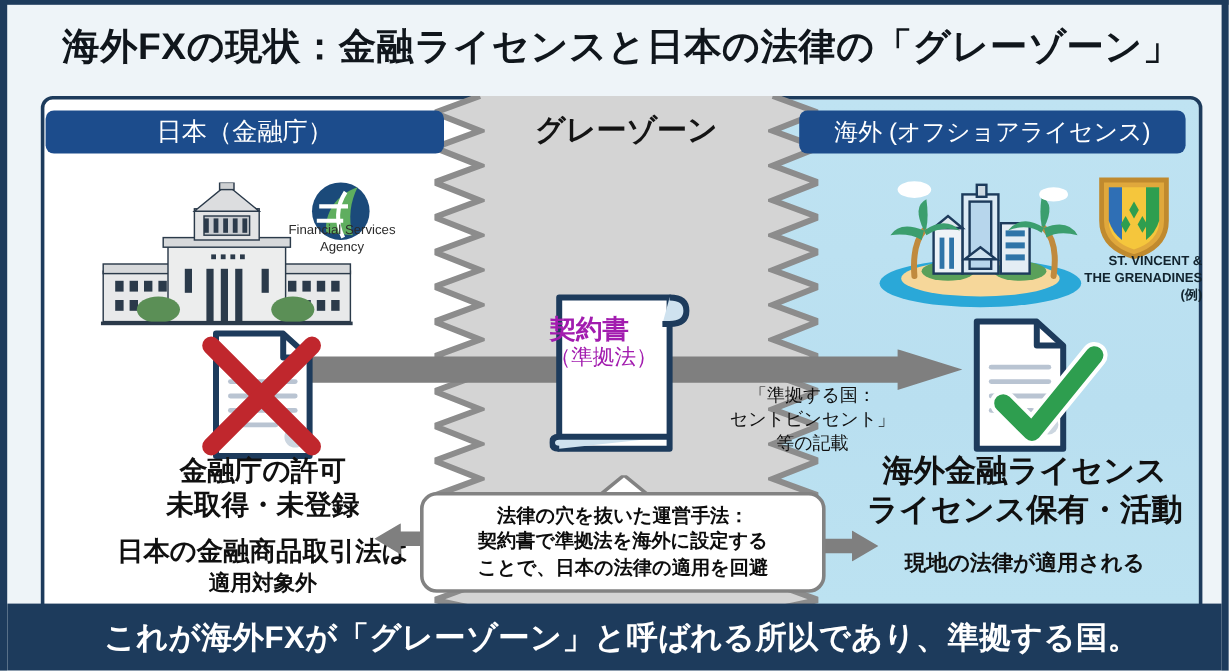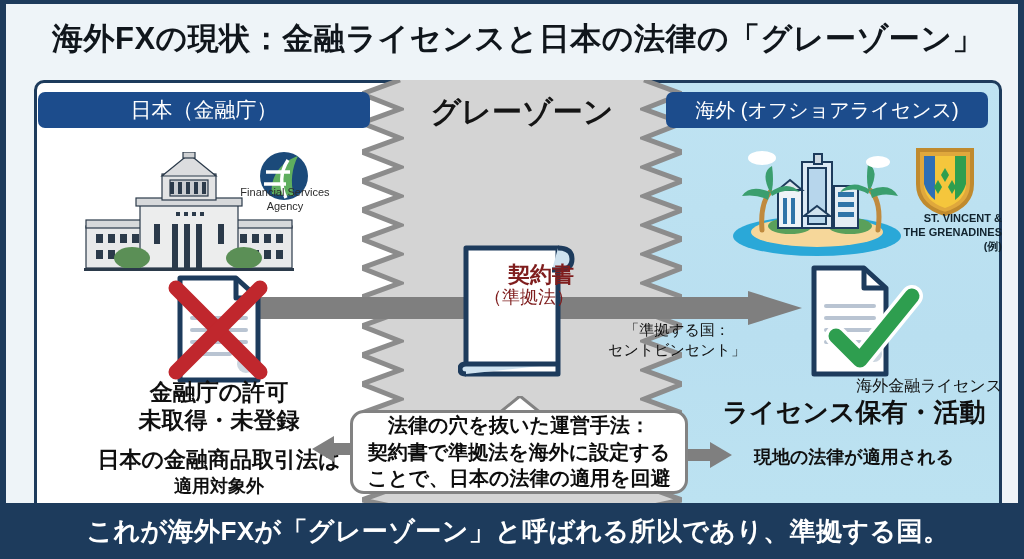--- a/index.html
+++ b/index.html
@@ -73,21 +73,21 @@
       88% 81.6%, 100% 78.2%, 88% 74.8%, 100% 71.4%, 88% 68%, 100% 64.6%,
       88% 61.2%, 100% 57.8%, 88% 54.4%, 100% 51%, 88% 47.6%, 100% 44.2%,
       88% 40.8%, 100% 37.4%, 88% 34%, 100% 30.6%, 88% 27.2%, 100% 23.8%,
       88% 20.4%, 100% 17%, 88% 13.6%, 100% 10.2%, 88% 6.8%, 100% 3.4%, 88% 0%);
   }
   .gray-edge{position:absolute;top:76px;height:428px;width:42px;pointer-events:none;}
   .gray-edge.le{left:356px;}
   .gray-edge.re{left:634px;}
   .grayzone-label{
     position:absolute;left:380px;top:88px;width:272px;
-    text-align:center;font-size:30px;font-weight:bold;color:#141414;
+    text-align:center;font-size:25px;font-weight:bold;color:#141414;
     white-space:nowrap;
   }
 
   
   .big-arrow{position:absolute;left:236px;top:287px;width:560px;height:34px;}
 
   
   .diet-bldg{position:absolute;left:78px;top:148px;width:210px;height:120px;}
   .fsa-logo{position:absolute;left:236px;top:146px;width:84px;height:62px;}
   .fsa-label{
@@ -102,22 +102,22 @@
     color:#101010;
   }
   .left-text .l1{font-size:23px;font-weight:bold;line-height:1.22;}
   .left-text .l2{font-size:23px;font-weight:bold;line-height:1.22;}
   .left-text .l3{font-size:22px;font-weight:bold;line-height:1.3;margin-top:12px;}
   .left-text .l4{font-size:18px;font-weight:bold;line-height:1.3;}
 
   
   .scroll{position:absolute;left:452px;top:236px;width:122px;height:142px;}
   .scroll-text{
-    position:absolute;left:452px;top:258px;width:116px;text-align:right;
-    color:#7f1d1d;z-index:6;
+    position:absolute;left:452px;top:258px;width:116px;text-align:left;
+    color:#a21caf;z-index:6;
   }
   .scroll-text .s1{font-size:22px;font-weight:bold;line-height:1.15;}
   .scroll-text .s2{font-size:18px;font-weight:normal;line-height:1.2;}
 
   
   .annot{
     position:absolute;left:578px;top:316px;width:186px;text-align:center;
     font-size:15px;font-weight:normal;line-height:1.32;color:#111111;
     z-index:6;
   }
@@ -130,33 +130,33 @@
     font-size:11px;font-weight:bold;line-height:1.26;color:#11232e;
   }
   .shield-eg{font-size:11px;font-weight:bold;}
   .doc-check{position:absolute;left:790px;top:258px;width:132px;height:118px;}
 
   
   .right-text{
     position:absolute;left:700px;top:372px;width:296px;text-align:center;
     color:#101010;
   }
-  .right-text .r1{font-size:16px;font-weight:normal;line-height:1.24;text-align:right;}
+  .right-text .r1{font-size:26px;font-weight:bold;line-height:1.24;}
   .right-text .r2{font-size:26px;font-weight:bold;line-height:1.24;}
   .right-text .r3{font-size:18px;font-weight:bold;line-height:1.3;margin-top:18px;}
 
   
   .callout{
     position:absolute;left:344px;top:406px;width:338px;height:84px;
     background:#ffffff;border:3px solid #828282;border-radius:14px;
     box-sizing:border-box;z-index:7;
     display:flex;align-items:center;justify-content:center;
   }
   .callout-inner{
-    text-align:center;font-size:20px;font-weight:bold;line-height:1.33;color:#0d0d0d;
+    text-align:center;font-size:16px;font-weight:bold;line-height:1.33;color:#0d0d0d;
   }
   .callout-tail{
     position:absolute;left:492px;top:392px;width:44px;height:18px;z-index:6;
   }
   .small-arrow{position:absolute;width:58px;height:26px;z-index:6;}
   .sa-left{left:306px;top:432px;}
   .sa-right{left:668px;top:438px;}
 
   
   .banner{
@@ -284,20 +284,21 @@
     <path d="M8 134 q-6 0 -6 -5 q0 -5 6 -5 h92" fill="#cfe2ef" stroke="#1d3b5c" stroke-width="5" stroke-linejoin="round"></path>
   </svg>
   <div class="scroll-text">
     <div class="s1">契約書</div>
     <div class="s2">（準拠法）</div>
   </div>
 
   <div class="annot">
     <div>「準拠する国：</div>
     <div>セントビンセント」</div>
+    <div>等の記載</div>
   </div>
 
   <svg class="island" viewBox="0 0 178 112">
     <ellipse cx="89" cy="90" rx="84" ry="20" fill="#2aa8d8"></ellipse>
     <ellipse cx="89" cy="86" rx="66" ry="15" fill="#f6d79a"></ellipse>
     <ellipse cx="62" cy="80" rx="22" ry="8" fill="#5aa05a"></ellipse>
     <ellipse cx="122" cy="80" rx="22" ry="8" fill="#5aa05a"></ellipse>
     <g stroke="#1d3b5c" stroke-width="2">
       <rect x="74" y="16" width="30" height="66" fill="#dceaf5"></rect>
       <rect x="80" y="22" width="18" height="56" fill="#b7d6ec"></rect>

